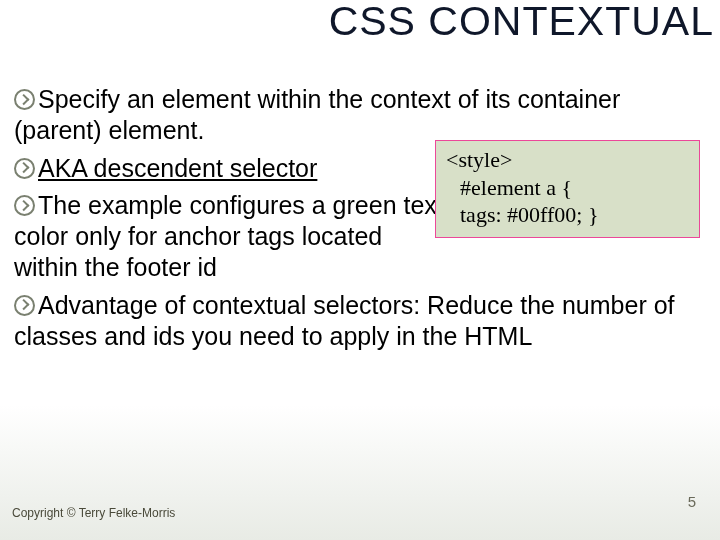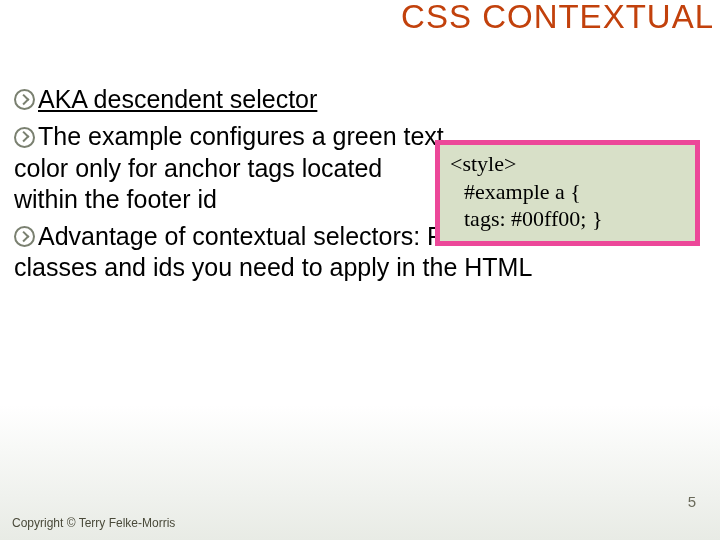--- a/index.html
+++ b/index.html
@@ -9,23 +9,23 @@
     background: linear-gradient(to bottom, #ffffff 0%, #ffffff 75%, #e8ebe5 100%);
     font-family: Arial, Helvetica, sans-serif;
     position: relative;
     overflow: hidden;
   }
   .title {
     position: absolute;
     top: 0;
     right: 6px;
     text-align: center;
-    font-size: 33px;
+    font-size: 41px;
     font-weight: 400;
-    color: #c2410c;
+    color: #0f172a;
     letter-spacing: 1px;
     line-height: 1.05;
     font-family: Arial, sans-serif;
   }
   .content {
     position: absolute;
     top: 84px;
     left: 14px;
     right: 14px;
   }
@@ -56,66 +56,69 @@
     border-right: 2px solid #7a8070;
     border-bottom: 2px solid #7a8070;
     transform: translate(-65%, -55%) rotate(-45deg);
   }
   .code-box {
     position: absolute;
     top: 140px;
     right: 20px;
     width: 265px;
     background: #d8e0c8;
-    border: 5px solid #ec4899;
+    border: 1px solid #ec4899;
     padding: 5px 10px 8px 10px;
     font-family: "Times New Roman", Times, serif;
     font-size: 22px;
     line-height: 1.25;
     color: #000;
   }
   .code-line2, .code-line3, .code-line4 { padding-left: 14px; }
   .bul1 { max-width: 690px; }
   .bul2 { max-width: 400px; text-decoration: underline; }
   .bul3 { max-width: 430px; }
   .bul4 { max-width: 690px; margin-top: 4px; }
   .copyright {
     position: absolute;
-    bottom: 10px;
+    bottom: 20px;
     left: 12px;
     font-size: 12px;
     color: #4a4a3a;
   }
   .pagenum {
     position: absolute;
     bottom: 30px;
     right: 24px;
     font-size: 15px;
     color: #6a6a5a;
   }
 </style>
 </head>
 <body>
 
 <div class="title">
   <div>CSS CONTEXTUAL</div>
 </div>
 
 <div class="content">
+  <div class="bullet-item bul1">
+    <span class="bullet-icon"></span><span>Specify an element within the context of its container (parent) element.</span>
+  </div>
   <div class="bullet-item bul2">
     <span class="bullet-icon"></span><span>AKA descendent selector</span>
   </div>
   <div class="bullet-item bul3">
     <span class="bullet-icon"></span><span>The example configures a green text color only for anchor tags located within the footer id</span>
   </div>
   <div class="bullet-item bul4">
     <span class="bullet-icon"></span><span>Advantage of contextual selectors: Reduce the number of classes and ids you need to apply in the HTML</span>
   </div>
 </div>
 
 <div class="code-box">
   <div>&lt;style&gt;</div>
-  <div class="code-line2">#example a {</div>
+  <div class="code-line2">#element a {</div>
   <div class="code-line3">tags: #00ff00; }</div>
 </div>
 
 <div class="copyright">Copyright © Terry Felke-Morris</div>
 <div class="pagenum">5</div>
 
 </body></html>

